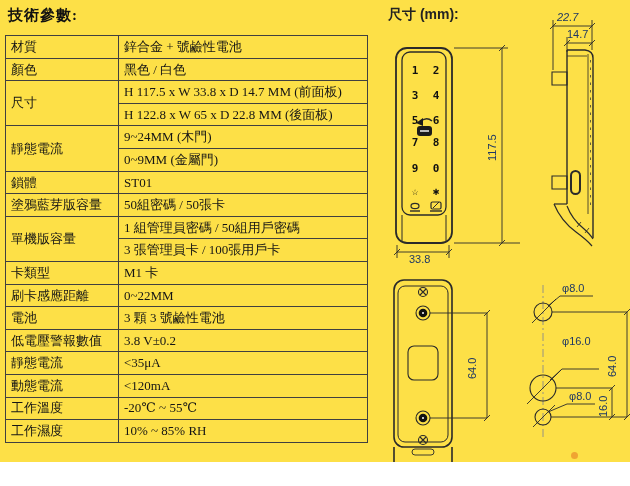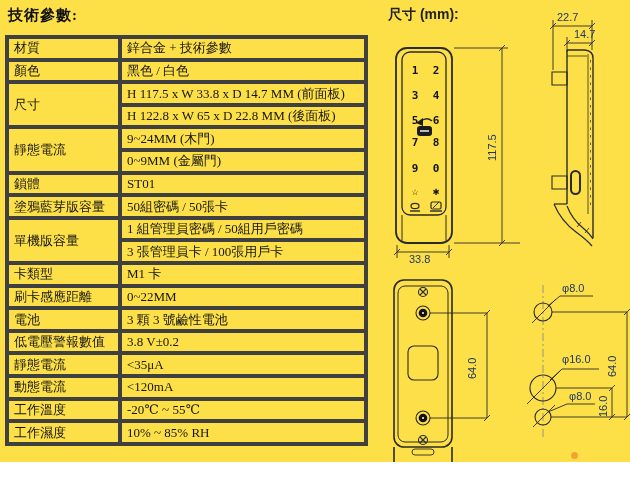--- a/index.html
+++ b/index.html
@@ -14,21 +14,21 @@
   }
   .title-right {
     position:absolute; left:388px; top:6px; font:bold 14px "Liberation Sans",sans-serif; color:#222;text-align:right;
   }
   table.spec {
     position:absolute; left:5px; top:35px; width:363px;
     border-collapse:collapse; table-layout:fixed;
     font:13px "Liberation Serif","DejaVu Serif",serif; color:#151515;
   }
   table.spec td {
-    border:4px solid #404040; height:22.6px; padding:0 2px 0 5px;
+    border:1px solid #404040; height:22.6px; padding:0 2px 0 5px;
     white-space:nowrap; overflow:hidden; vertical-align:middle; line-height:1.05;
   }
   svg.draw { position:absolute; left:380px; top:0; width:250px; height:486px; }
   svg.draw * { vector-effect:non-scaling-stroke; }
   .key {
     position:absolute; transform:translateX(-50%);
     font:bold 11px "DejaVu Sans Mono",monospace; color:#111; line-height:1;
   }
   .dim {
     position:absolute; font:11px "Liberation Sans",sans-serif; color:#1f3864;
@@ -50,21 +50,21 @@
   <div class="title-right">尺寸 (mm):</div>
 
   <table class="spec">
     <colgroup>
         <col style="width:113px">
         <col>
       </colgroup>
     <tbody>
         <tr>
           <td>材質</td>
-          <td>鋅合金 + 技術參數</td>
+          <td>鋅合金 + 號鹼性電池</td>
         </tr>
     <tr>
           <td>顏色</td>
           <td>黑色 / 白色</td>
         </tr>
     <tr>
           <td rowspan="2">尺寸</td>
           <td>H 117.5 x W 33.8 x D 14.7 MM (前面板)</td>
         </tr>
     <tr>
@@ -250,25 +250,25 @@
   <span class="key" style="left:436px; top:115px;">6</span>
   <span class="key" style="left:415px; top:137px;">7</span>
   <span class="key" style="left:436px; top:137px;">8</span>
   <span class="key" style="left:415px; top:163px;">9</span>
   <span class="key" style="left:436px; top:163px;">0</span>
   <span class="key" style="left:415px; top:186px;">☆</span>
   <span class="key" style="left:436px; top:186px;">✱</span>
 
   <span class="dim rot" style="left:487px; top:161px;">117.5</span>
   <span class="dim" style="left:409px; top:254px;">33.8</span>
-  <span class="dim" style="left:557px; top:12px;">22.7</span>
-  <span class="dim" style="left:567px; top:29px;margin-left:7px;">14.7</span>
+  <span class="dim" style="left:557px; top:12px;font-style:italic;">22.7</span>
+  <span class="dim" style="left:567px; top:29px;">14.7</span>
   <span class="dim rot" style="left:467px; top:379px;">64.0</span>
   <span class="dim" style="left:562px; top:283px;">φ8.0</span>
-  <span class="dim" style="left:562px; top:354px;text-align:center;">φ16.0</span>
+  <span class="dim" style="left:562px; top:336px;text-align:center;">φ16.0</span>
   <span class="dim" style="left:569px; top:391px;">φ8.0</span>
   <span class="dim rot" style="left:607px; top:377px;">64.0</span>
   <span class="dim rot" style="left:598px; top:417px;">16.0</span>
 
   <div class="caption">
     <span class="bullet"></span>
     <span>開孔圖</span>
   </div>
 
 </div>

